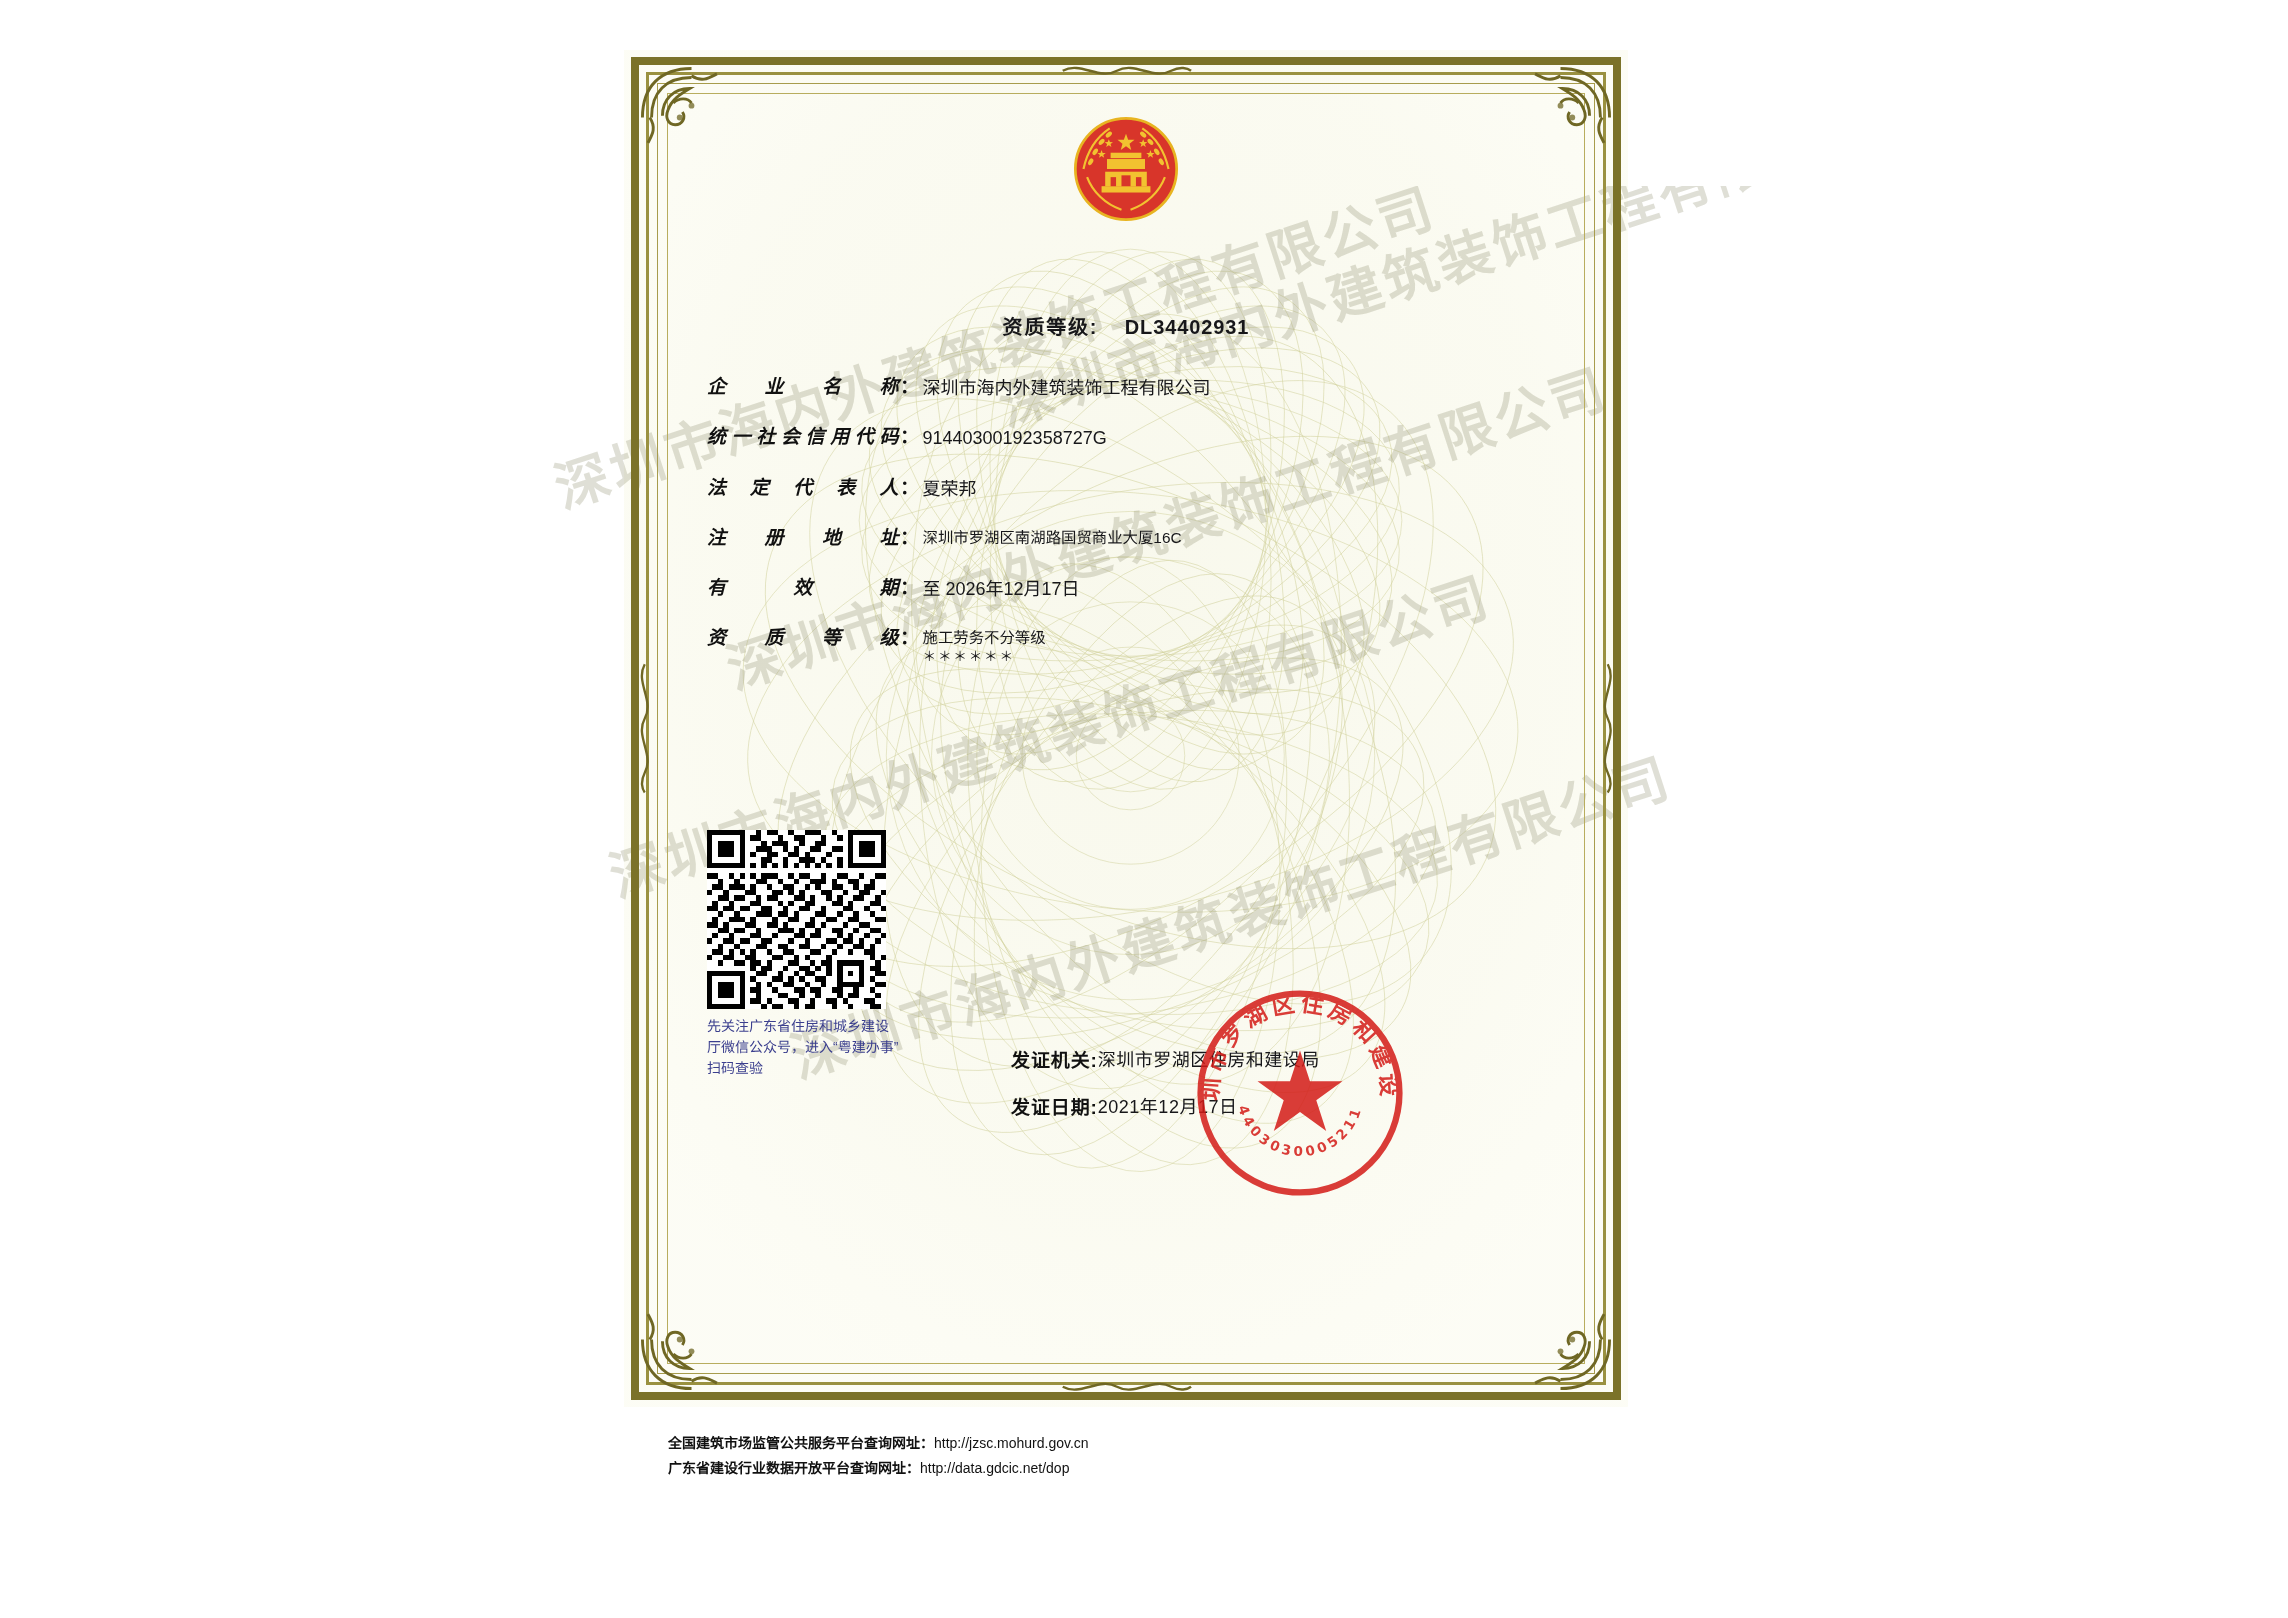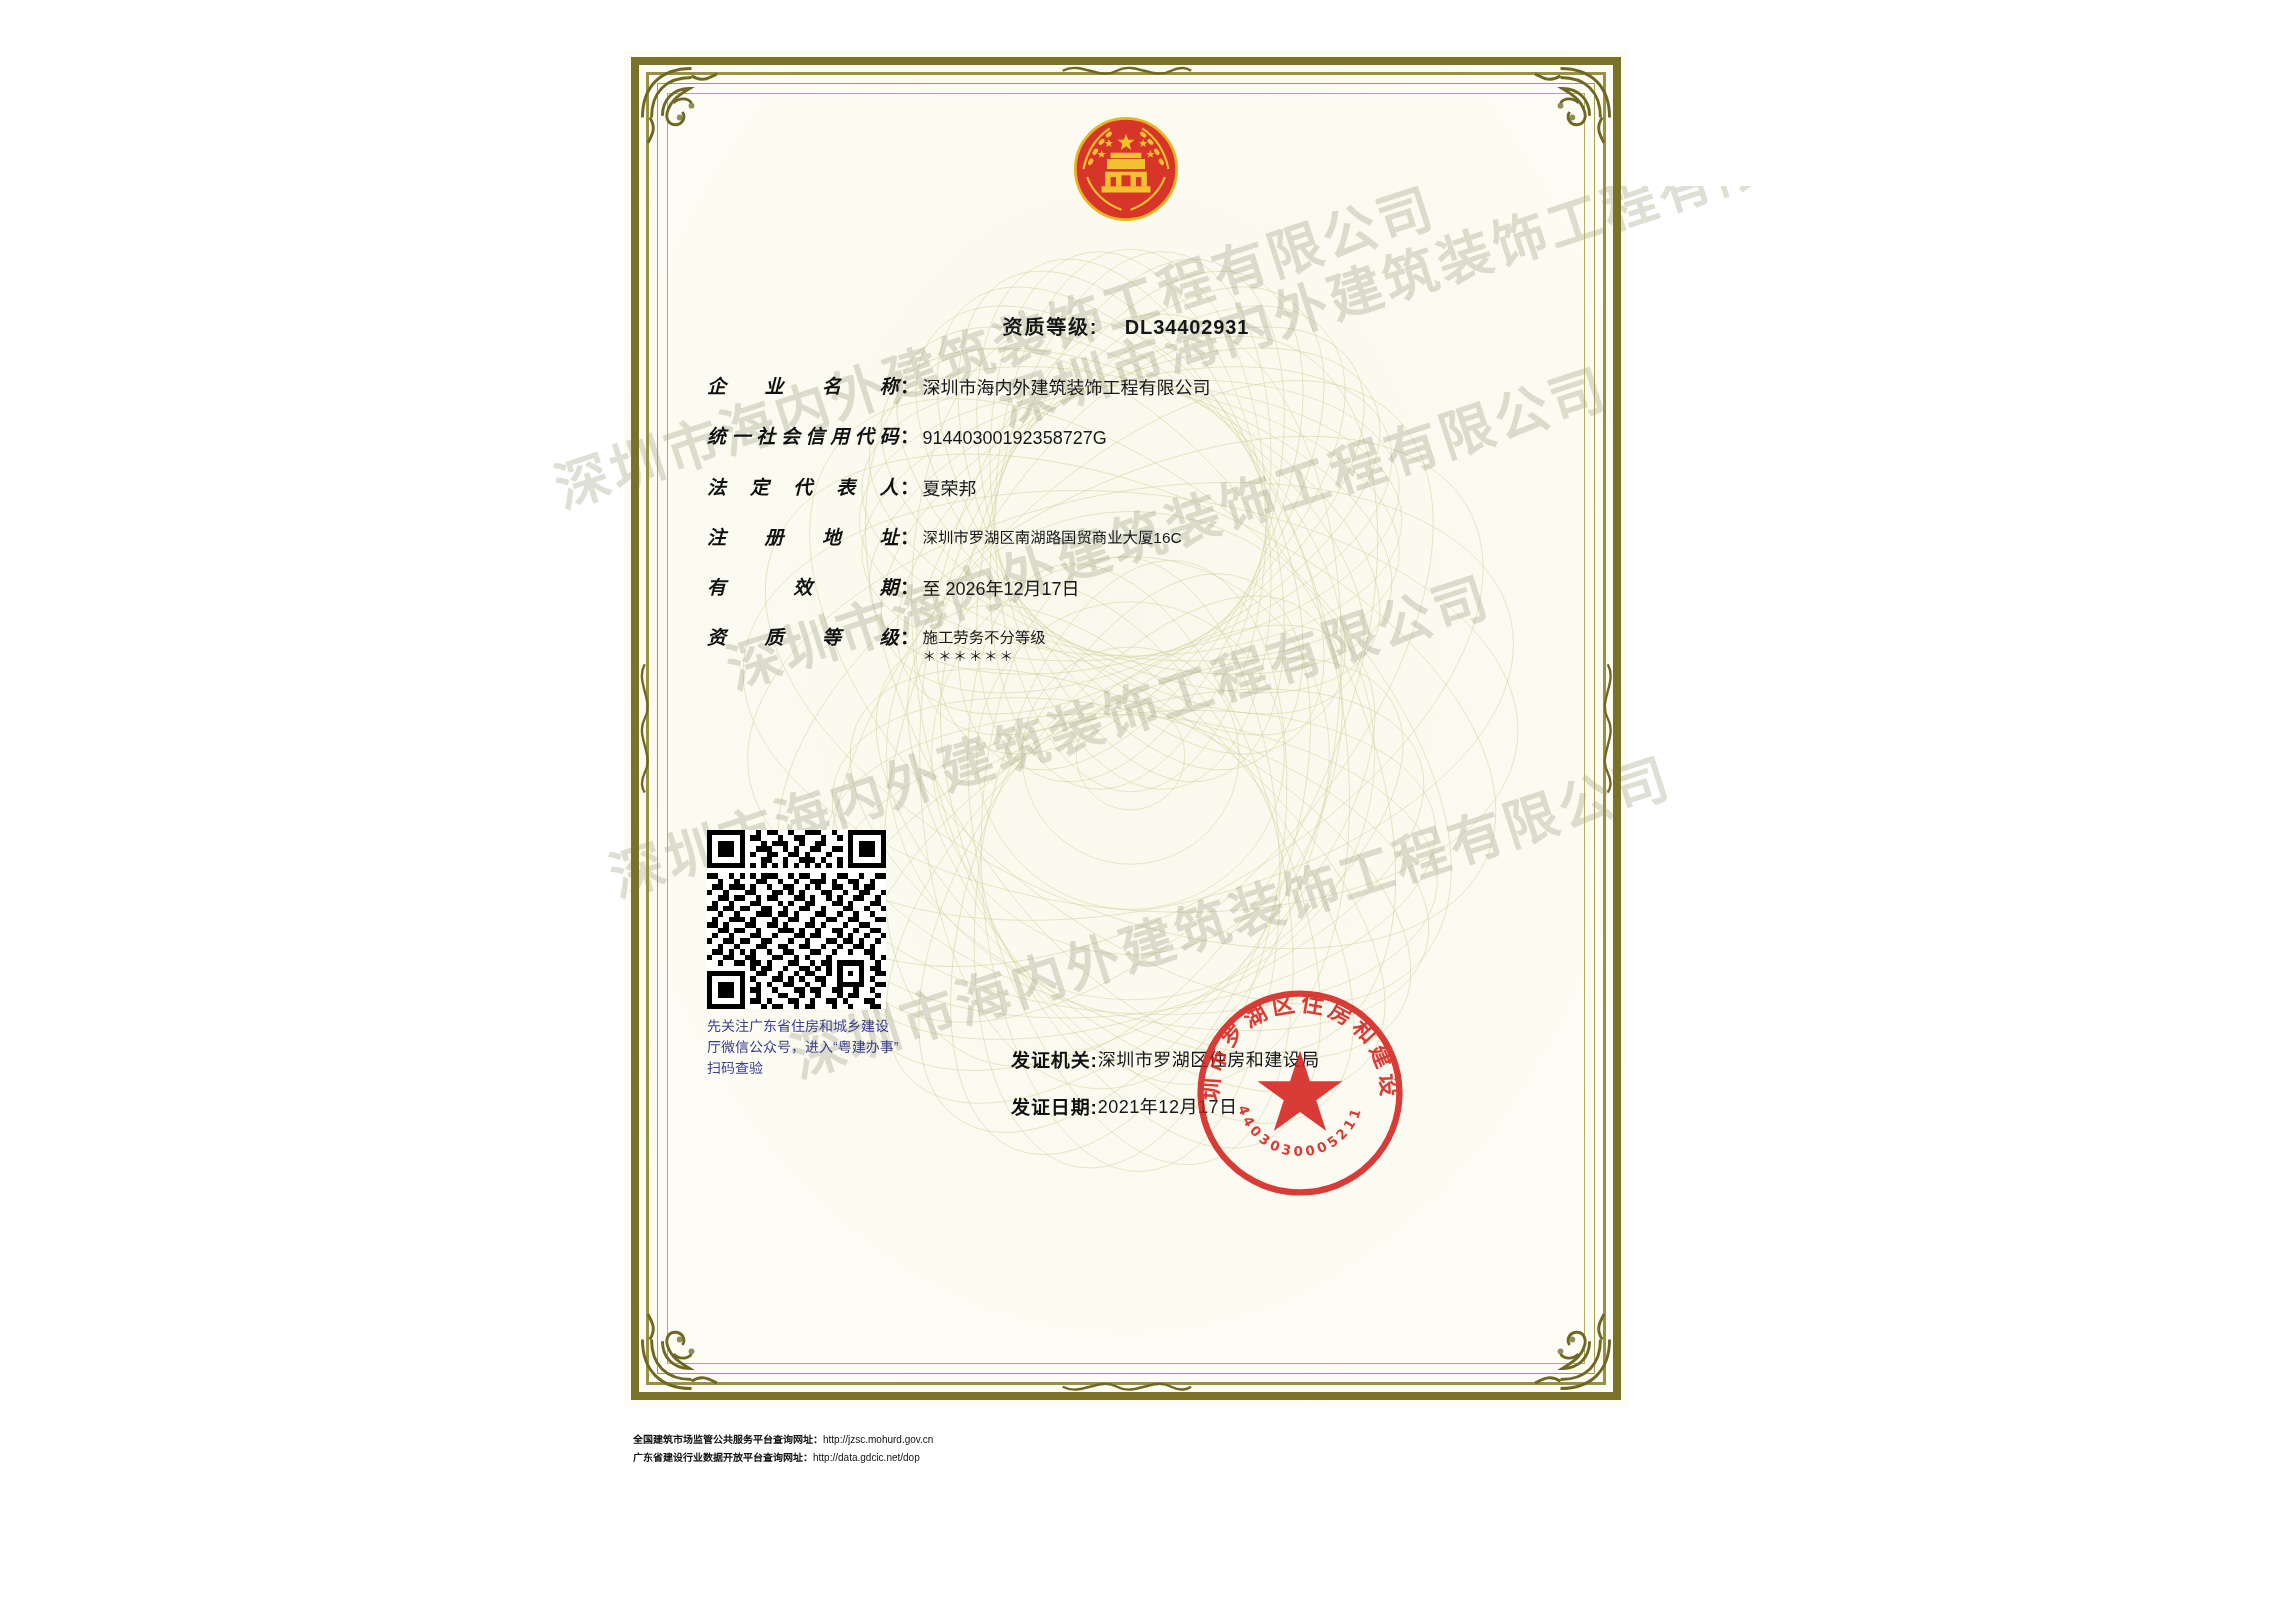--- a/index.html
+++ b/index.html
@@ -247,23 +247,23 @@
     font-weight: bold;
     color: rgba(150, 150, 120, 0.30);
     transform: rotate(-18deg);
     letter-spacing: 3.6px;
     font-family: "DejaVu Sans", "Liberation Sans", sans-serif;
   }
 
   
   .footer {
     position: absolute;
-    left: 633px;
+    left: 668px;
     top: 1431px;
-    font-size: 10px;
+    font-size: 14px;
     line-height: 1.75;
     color: #111;
   }
   .footer .cn { font-weight: bold; }
   .footer .url { font-weight: normal; }
 </style>
 </head>
 <body>
 
 <div class="page">

